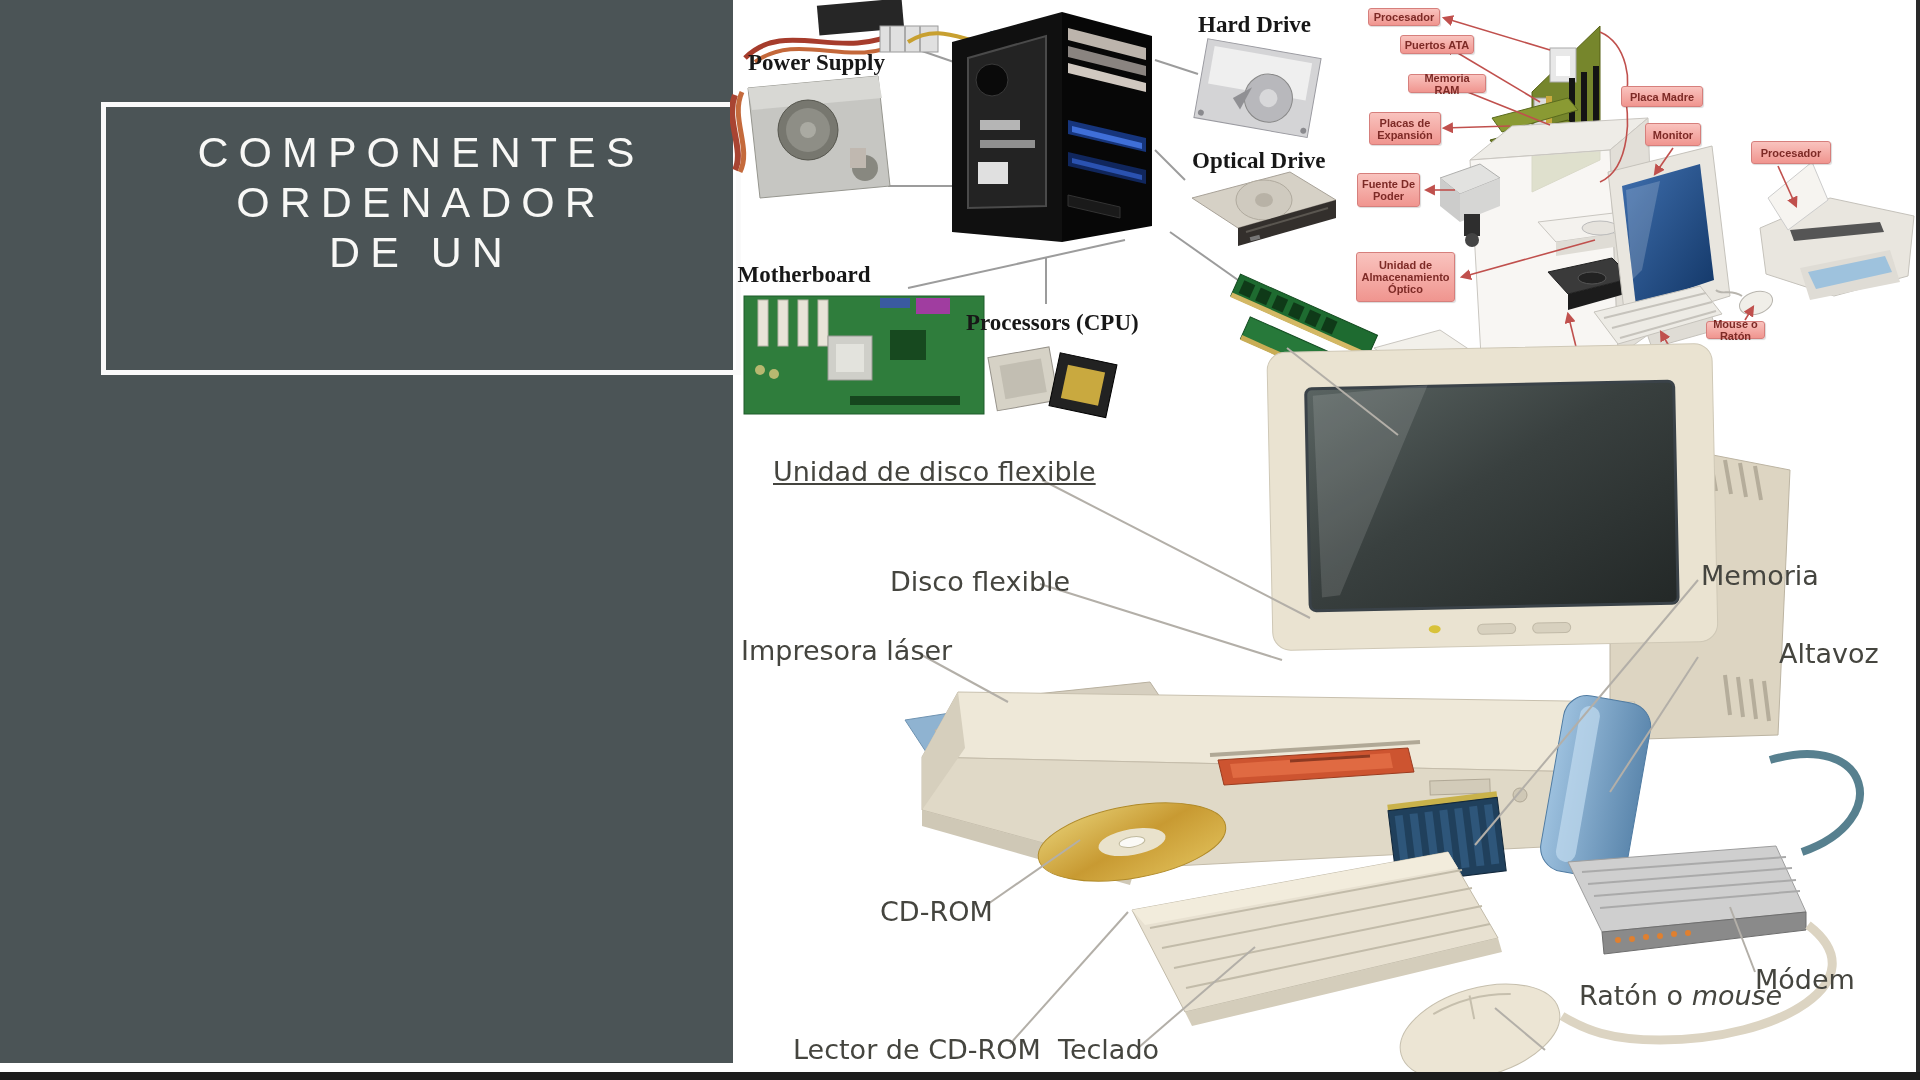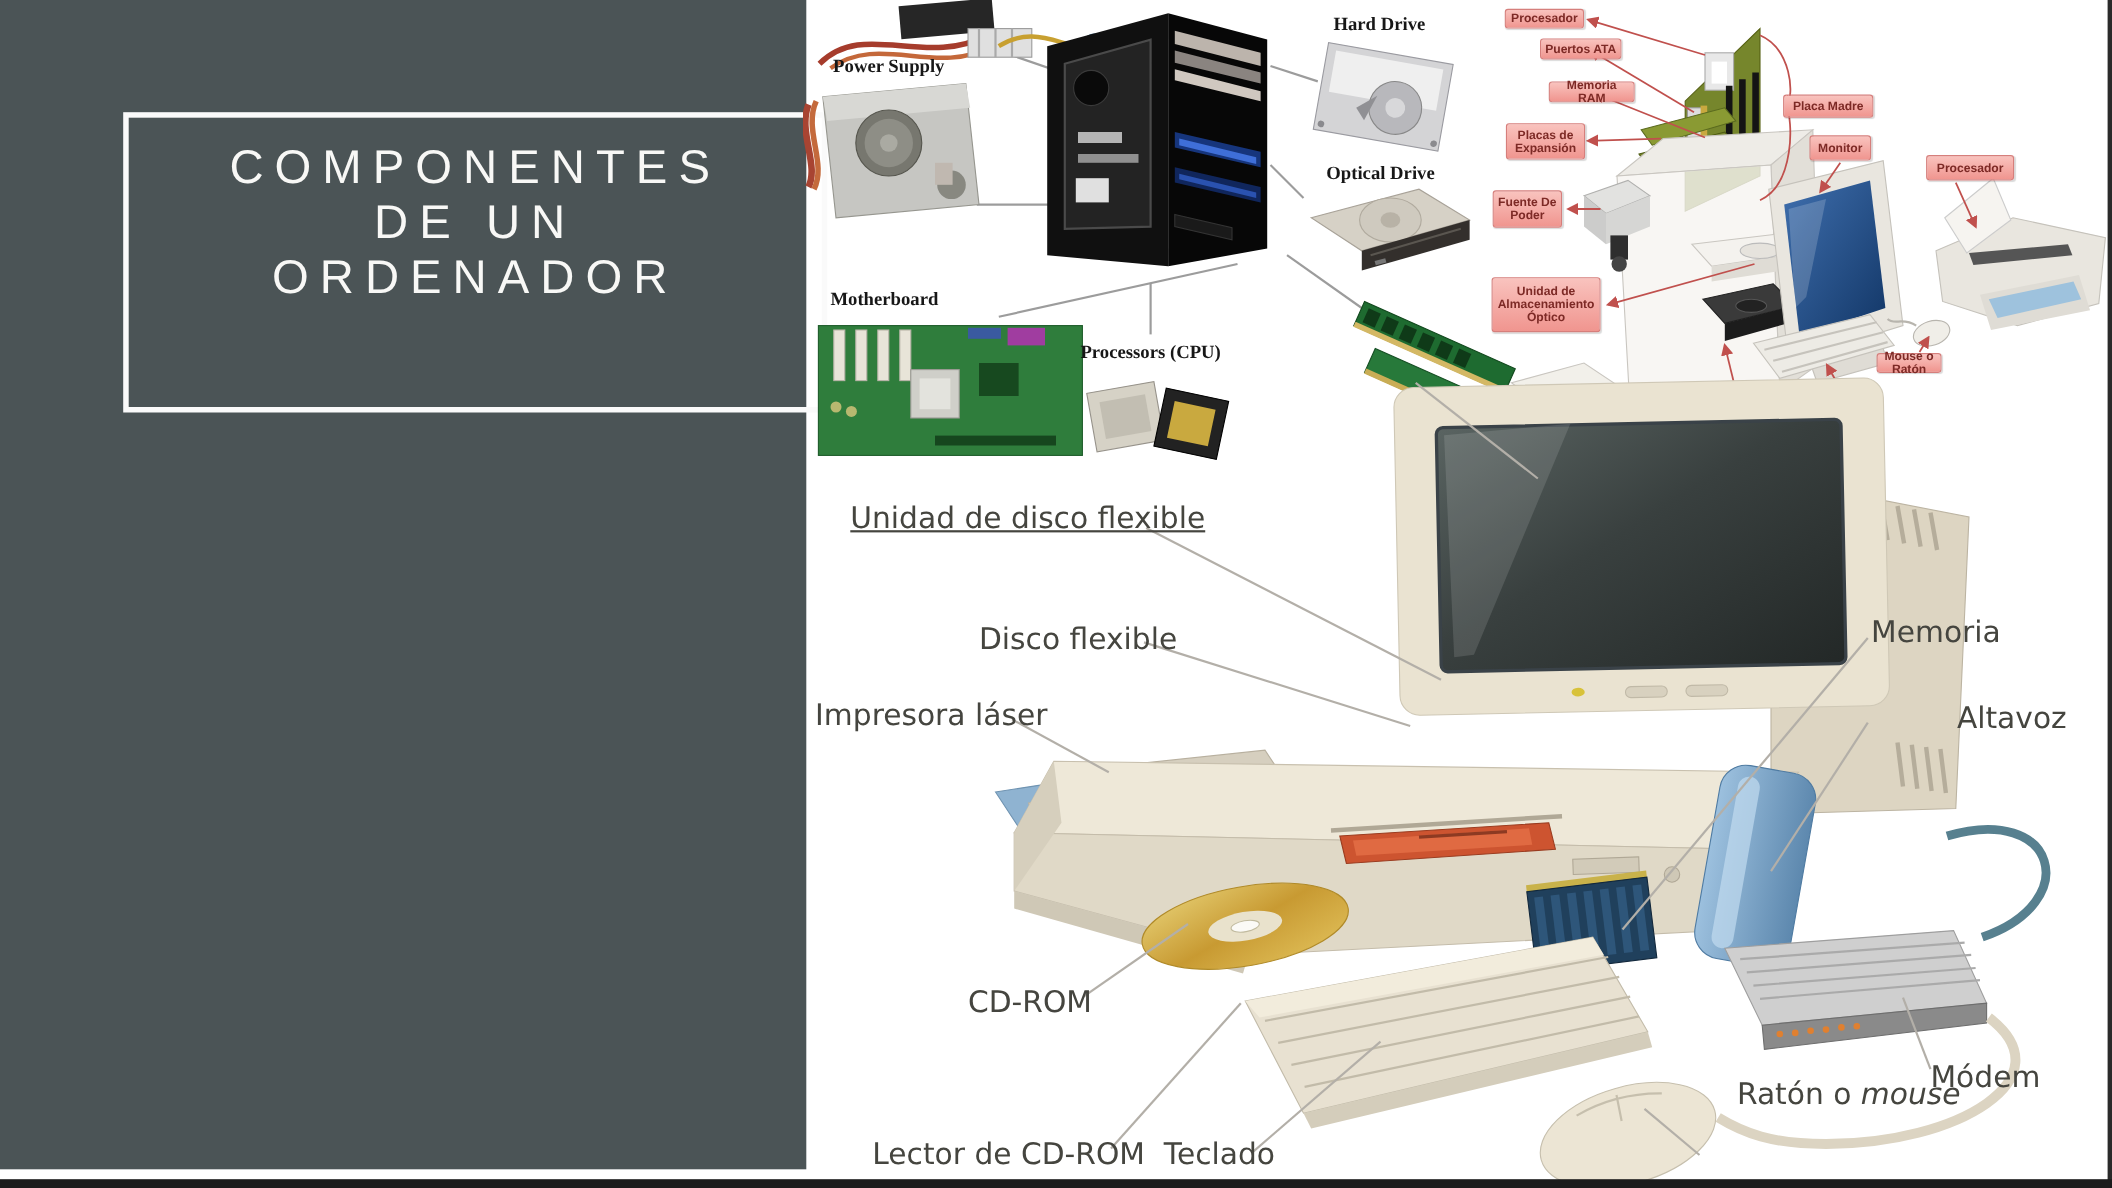--- a/index.html
+++ b/index.html
@@ -1,51 +1,51 @@
 <!DOCTYPE html>
 <html><head>
 <meta charset="utf-8">
 <style>
   html,body{margin:0;padding:0;background:#ffffff;}
   .slide{position:relative;width:1920px;height:1080px;background:#ffffff;overflow:hidden;
          font-family:"Liberation Sans",sans-serif;}
   
   .left-panel{position:absolute;left:0;top:0;width:733px;height:1063px;background:#4b5456;}
   .title-box{position:absolute;left:101px;top:102px;width:640px;height:273px;
-             border:5px solid #fafafa;box-sizing:border-box;text-align:center;padding-top:20px;margin-left:11px;}
+             border:5px solid #fafafa;box-sizing:border-box;text-align:center;padding-top:20px;}
   .title-line{color:#f8f8f6;font-size:43px;line-height:50px;letter-spacing:10px;
               font-family:"Liberation Sans",sans-serif;font-weight:400;}
   
   .right-edge{position:absolute;right:0;top:0;width:4px;height:1080px;background:#2a2a2a;}
   .bottom-bar{position:absolute;left:0;bottom:0;width:1920px;height:8px;background:#1c1c1c;}
   
   .collage-label{position:absolute;font-family:"Liberation Serif",serif;font-weight:700;
-                 font-size:17px;color:#171717;text-align:center;white-space:nowrap;}
+                 font-size:23px;color:#171717;text-align:center;white-space:nowrap;}
   
   .pink-label{position:absolute;background:linear-gradient(#f9c3be,#f0958f);
               border:1px solid #d67f7c;border-radius:3px;color:#7d2a26;
               font-size:11px;font-weight:700;line-height:12px;text-align:center;
               display:flex;align-items:center;justify-content:center;box-sizing:border-box;
               padding:1px 2px;box-shadow:1px 1px 1px rgba(0,0,0,.15);}
   
   .pc-label{position:absolute;font-family:"DejaVu Sans",sans-serif;font-size:27px;
             color:#45453f;white-space:nowrap;}
   .pc-label .it{font-style:italic;}
   svg{position:absolute;}
 </style>
 </head>
 <body>
 
 <div class="slide">
 
   <div class="left-panel">
     <div class="title-box">
       <div class="title-line">COMPONENTES</div>
+      <div class="title-line">ORDENADOR</div>
       <div class="title-line">DE UN</div>
-      <div class="title-line">ORDENADOR</div>
     </div>
   </div>
 
   <svg style="left:730px;top:0;" width="660" height="420" viewBox="0 0 660 420">
 
     <g stroke="#9c9c9c" stroke-width="2">
       <line x1="160" y1="40" x2="282" y2="82"></line>
       <line x1="158" y1="186" x2="225" y2="186"></line>
       <line x1="178" y1="288" x2="395" y2="240"></line>
       <line x1="316" y1="258" x2="316" y2="304"></line>

